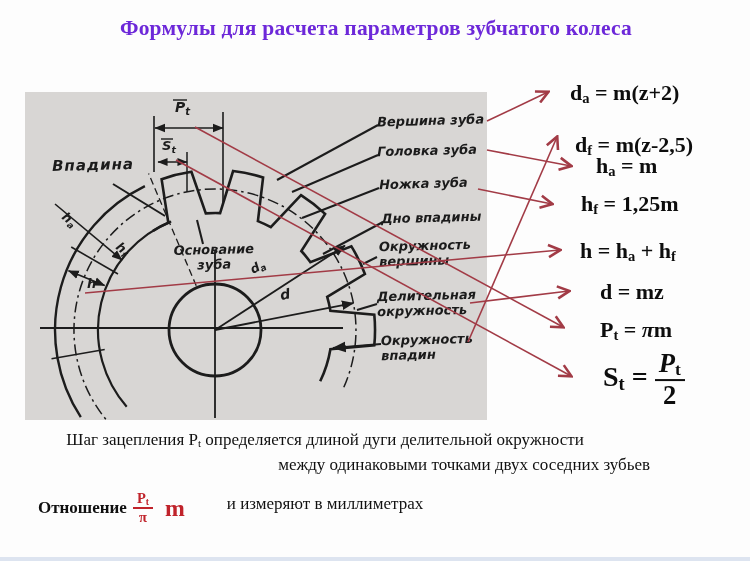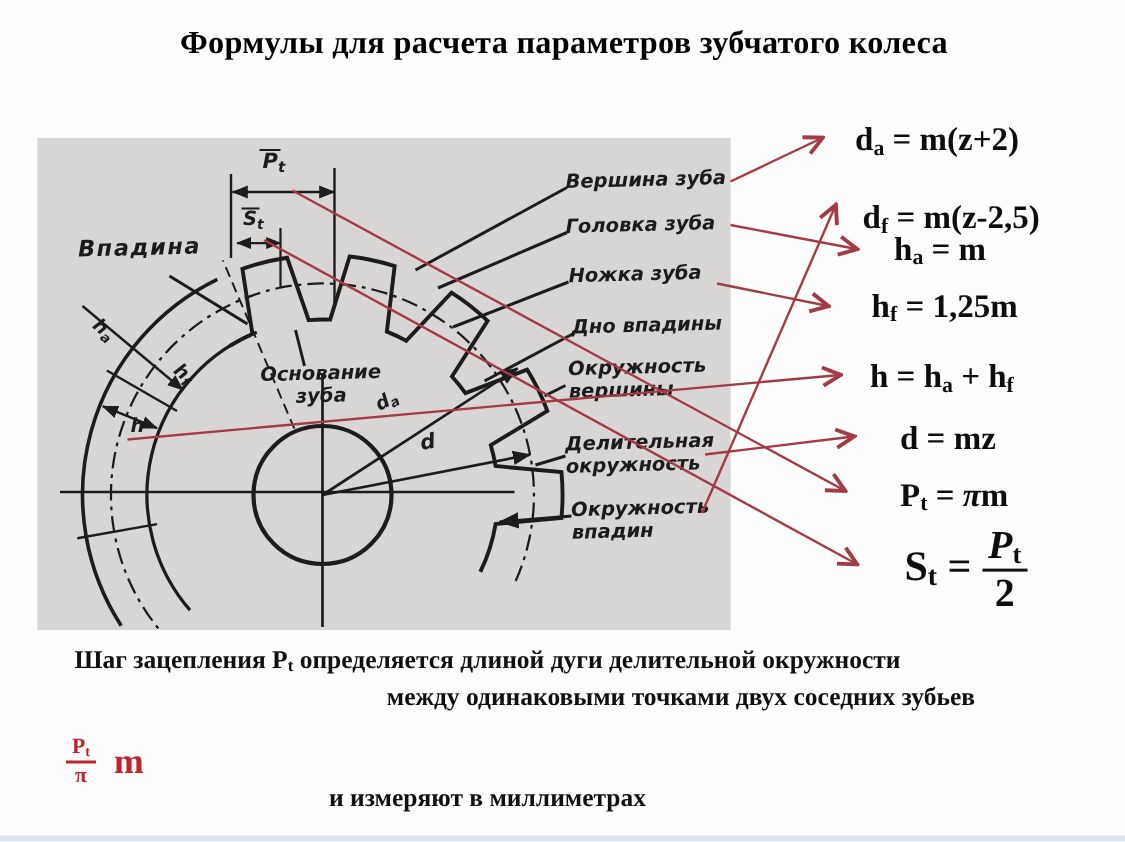--- a/index.html
+++ b/index.html
@@ -4,21 +4,21 @@
 <style>
   html,body{margin:0;padding:0;}
   body{
     width:750px;height:561px;position:relative;overflow:hidden;
     background:#fdfdfd;font-family:"Liberation Serif", serif;
   }
   
   .title{
     position:absolute;top:16px;left:0;width:724px;text-align:center;
     padding-left:28px;box-sizing:border-box;
-    font-size:21.5px;font-weight:bold;color:#000000;letter-spacing:.2px;
+    font-size:21.5px;font-weight:bold;color:#6d28d9;letter-spacing:.2px;
   }
   
   .panel{
     position:absolute;left:25px;top:92px;width:462px;height:328px;
     background:#d8d6d4;
   }
   .panel svg{position:absolute;left:0;top:0;}
   .dlabel{
     position:absolute;font-family:"DejaVu Sans", sans-serif;
     font-style:italic;font-weight:bold;font-size:13px;line-height:15px;
@@ -47,32 +47,32 @@
   .f-df{left:555px;top:145px;}
   .f-ha{left:576px;top:166px;}
   .f-hf{left:561px;top:204px;}
   .f-h {left:560px;top:251px;}
   .f-d {left:580px;top:292px;}
   .f-pt{left:580px;top:330px;}
   .f-st{left:583px;top:380px;font-size:28px;}
   
   .b1,.b2,.b4{
     position:absolute;left:0;width:650px;text-align:center;
-    font-weight:bold;font-size:17px;color:#101010;
+    font-weight:normal;font-size:17px;color:#101010;
   }
   .b1{top:430px;}
   .b2{top:455px;text-align:right;}
   .b3{
     position:absolute;left:38px;top:483px;height:50px;width:700px;
     font-weight:bold;font-size:17px;color:#101010;
     display:flex;align-items:center;white-space:pre-wrap;
   }
   .b3 .red-frac{color:#c0232b;font-size:14.5px;margin:0 12px 0 6px;}
   .red-m{color:#c0232b;font-size:1.4em;line-height:0;}
-  .b4{top:522px;box-sizing:border-box;}
+  .b4{top:494px;box-sizing:border-box;}
   .bottom-bar{
     position:absolute;left:0;bottom:0;width:750px;height:4px;background:#dde4f0;
   }
 </style>
 </head>
 <body>
 
 <div class="title">Формулы для расчета параметров зубчатого колеса</div>
 
 <div class="panel">
@@ -159,15 +159,15 @@
 <div class="formula f-h"><span class="">h = h</span><sub>a</sub><span class=""> + h</span><sub>f</sub></div>
 <div class="formula f-d"><span class="">d = mz</span></div>
 <div class="formula f-pt"><span class="">P</span><sub>t</sub><span class=""> = </span><span class="it ">π</span><span class="">m</span></div>
 <div class="formula f-st"><span class="">S</span><sub>t</sub><span class=""> = </span><span class="frac">
       <span class="num"><span class="it ">P</span><sub>t</sub></span>
       <span class="den"><span class="">2</span></span>
     </span></div>
 
 <div class="b1"><span class="">Шаг зацепления P</span><sub>t</sub><span class=""> определяется длиной дуги делительной окружности</span></div>
 <div class="b2"><span class="">между одинаковыми точками двух соседних зубьев</span></div>
-<div class="b3"><span class="frac red-frac"><span class="num"><span class="">P</span><sub>t</sub></span><span class="den"><span class="">π</span></span></span><span class="red-m">m</span></div>
+<div class="b3"><span class="">Отношение</span><span class="frac red-frac"><span class="num"><span class="">P</span><sub>t</sub></span><span class="den"><span class="">π</span></span></span><span class="red-m">m</span></div>
 <div class="b4"><span class="">и измеряют в миллиметрах</span></div>
 <div class="bottom-bar"></div>
 
 </body></html>

